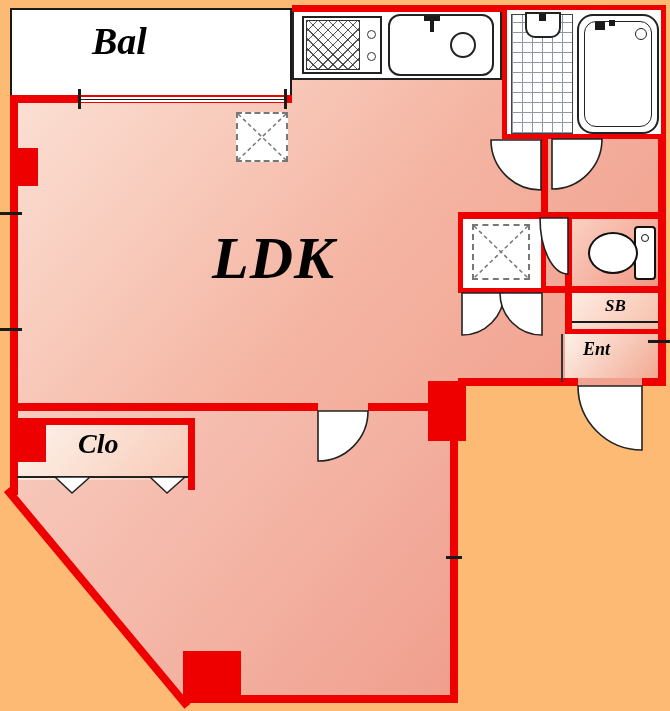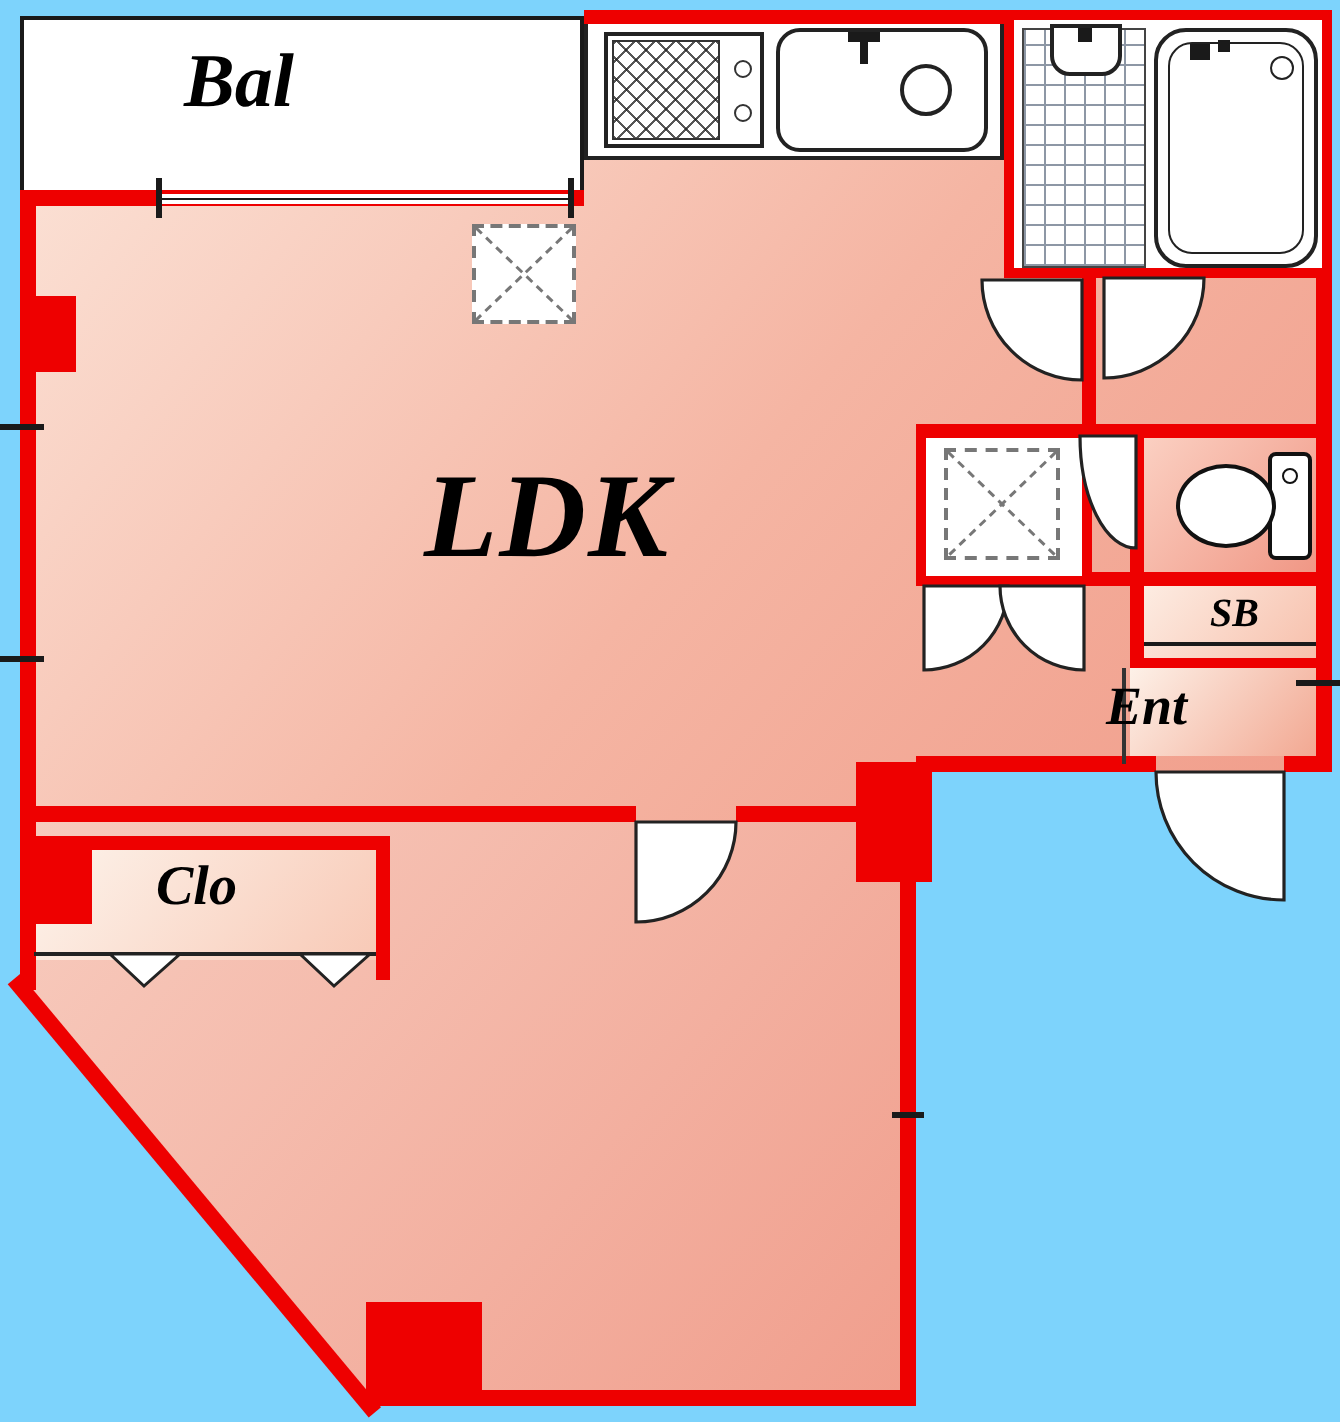--- a/index.html
+++ b/index.html
@@ -1,16 +1,16 @@
 <!DOCTYPE html>
 <html><head>
 <meta charset="utf-8">
 <style>
   html,body{margin:0;padding:0;background:#fff}
-  .plan{position:relative;width:670px;height:711px;background:#7dd3fc;overflow:hidden;
+  .plan{position:relative;width:670px;height:711px;background:#fdba74;overflow:hidden;
         font-family:"Liberation Serif",serif}
   .a{position:absolute;box-sizing:border-box}
   .wall{background:#ee0000}
   .blk{background:#1a1a1a}
   .lbl{position:absolute;font-style:italic;font-weight:bold;color:#000;line-height:1;
        font-family:"Liberation Serif",serif;white-space:nowrap}
   svg{display:block}
 </style>
 </head>
 <body>
@@ -151,16 +151,16 @@
     <polygon points="38,3 73,3 55,19" fill="#fff" stroke="#222" stroke-width="1.5"></polygon>
     <polygon points="133,3 168,3 150,19" fill="#fff" stroke="#222" stroke-width="1.5"></polygon>
   </svg>
 
   <div class="a blk" style="left:572px;top:321px;width:86px;height:1.5px;"></div>
   <div class="a" style="left:561px;top:334px;width:2px;height:48px;background:#333;"></div>
 
   <div class="lbl" style="left:92px;top:22px;font-size:38px;">Bal</div>
   <div class="lbl" style="left:212px;top:228px;font-size:60px;letter-spacing:1px;">LDK</div>
   <div class="lbl" style="left:78px;top:430px;font-size:28px;">Clo</div>
-  <div class="lbl" style="left:553px;top:340px;font-size:27px;">Ent</div>
-  <div class="lbl" style="left:605px;top:297px;font-size:20px;">SB</div>
+  <div class="lbl" style="left:583px;top:340px;font-size:18px;">Ent</div>
+  <div class="lbl" style="left:605px;top:297px;font-size:17px;">SB</div>
 
 </div>
 
 </body></html>

